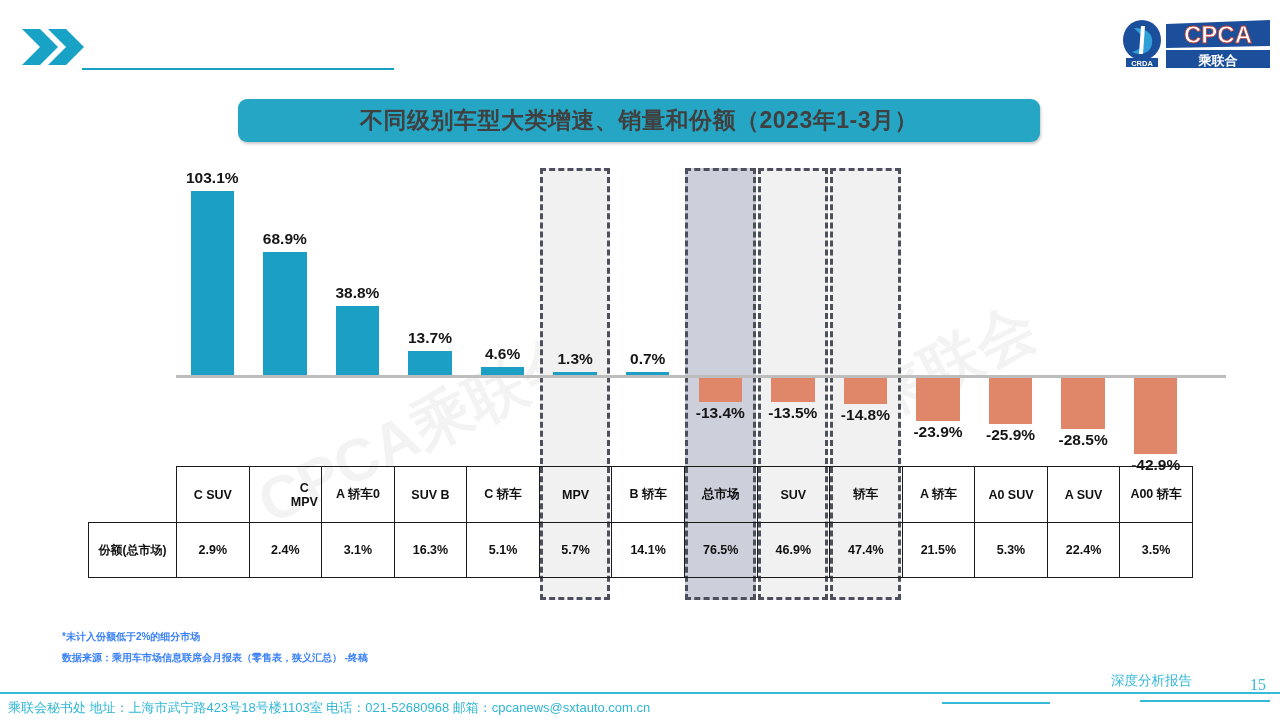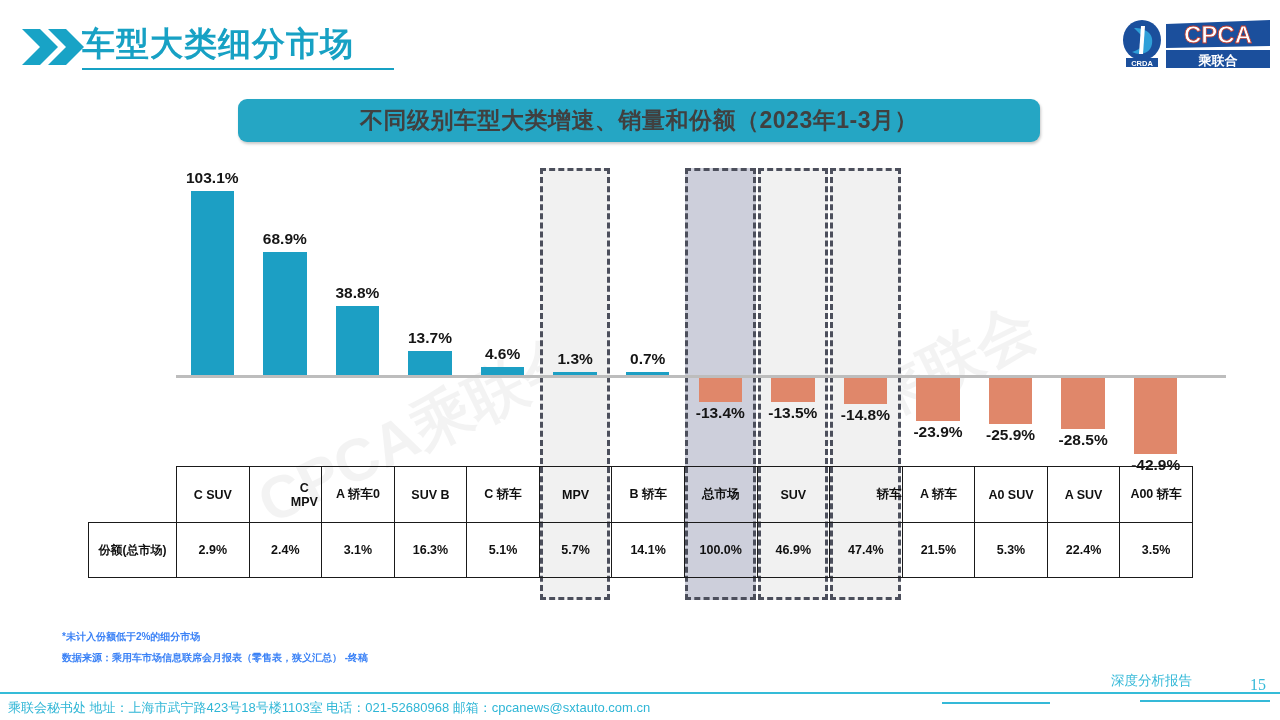--- a/index.html
+++ b/index.html
@@ -131,21 +131,20 @@
 </head>
 <body>
 
 <div id="header">
 
   <svg id="chevrons" viewBox="0 0 62 38">
     <polygon points="0,1 18,1 36,19 18,37 0,37 18,19" fill="#18a3c6"></polygon>
     <polygon points="26,1 44,1 62,19 44,37 26,37 44,19" fill="#18a3c6"></polygon>
   </svg>
 
-  <div id="title-text">车型大类细分市场</div>
   <div id="title-underline"></div>
 
   <svg id="logo" viewBox="0 0 150 54">
     <g>
       <ellipse cx="22" cy="24" rx="19" ry="20" fill="#1b4f9c"></ellipse>
       <path d="M14 12 C26 12 34 18 32 28 C30 38 20 40 12 36 C20 34 26 28 22 20 Z" fill="#2f9fd8"></path>
       <path d="M21 10 L25 10 L23 38 L19 38 Z" fill="#ffffff"></path>
       <rect x="6" y="42" width="32" height="9" fill="#1b4f9c"></rect>
       <text x="22" y="49.5" font-family="Liberation Sans, sans-serif" font-size="7.5" font-weight="700" fill="#ffffff" text-anchor="middle">CRDA</text>
     </g>
@@ -212,36 +211,36 @@
         <td class="corner" style="width: 88px;"></td>
         <td style="width: 72.5714px;">C SUV</td>
         <td style="width: 72.5714px; padding-left: 38px;">C MPV</td>
         <td style="width: 72.5714px;">A 轿车0</td>
         <td style="width: 72.5714px;">SUV B</td>
         <td style="width: 72.5714px;">C 轿车</td>
         <td style="width: 72.5714px;">MPV</td>
         <td style="width: 72.5714px;">B 轿车</td>
         <td style="width: 72.5714px;">总市场</td>
         <td style="width: 72.5714px;">SUV</td>
-        <td style="width: 72.5714px; text-align: right;">轿车</td>
+        <td style="width: 72.5714px;">轿车</td>
         <td style="width: 72.5714px;">A 轿车</td>
         <td style="width: 72.5714px;">A0 SUV</td>
         <td style="width: 72.5714px;">A SUV</td>
         <td style="width: 72.5714px;">A00 轿车</td>
       </tr>
       <tr>
         <td class="rowhead" style="width: 88px;">份额(总市场)</td>
         <td>2.9%</td>
         <td>2.4%</td>
         <td>3.1%</td>
         <td>16.3%</td>
         <td>5.1%</td>
         <td>5.7%</td>
         <td>14.1%</td>
-        <td>100.0%</td>
+        <td>76.5%</td>
         <td>46.9%</td>
         <td>47.4%</td>
         <td>21.5%</td>
         <td>5.3%</td>
         <td>22.4%</td>
         <td>3.5%</td>
       </tr>
     </tbody>
 </table>
 

